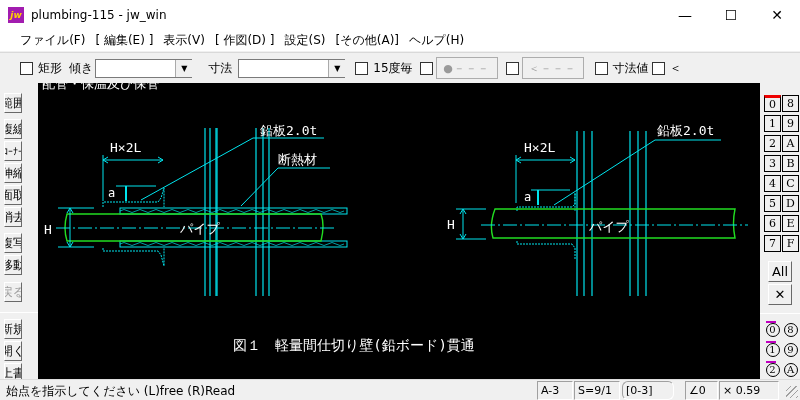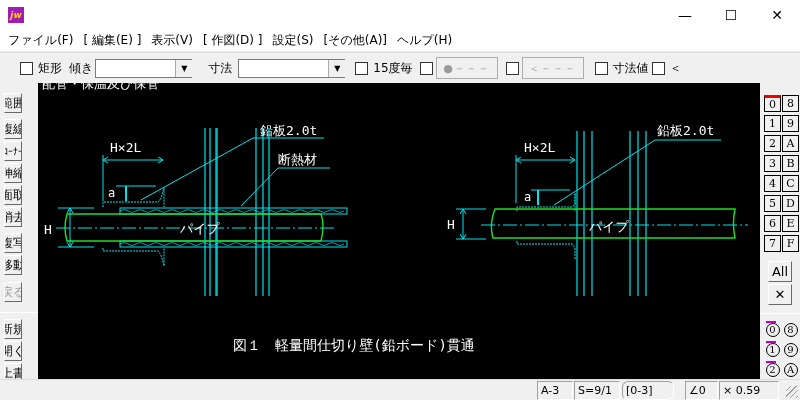--- a/index.html
+++ b/index.html
@@ -4,21 +4,21 @@
 <style>
   * { box-sizing: border-box; margin: 0; padding: 0; }
   html, body { width: 800px; height: 400px; overflow: hidden; background: #f0f0f0; font-family: "DejaVu Sans", "Liberation Sans", sans-serif; font-size: 12px; color: #000; }
   .titlebar { position: absolute; left: 0; top: 0; width: 800px; height: 30px; background: #fff; display: flex; align-items: center; }
   .app-icon { width: 16px; height: 16px; margin-left: 8px; background: #a21caf; color: #ffd400; font-size: 9px; font-weight: bold; font-style: italic; display: flex; align-items: center; justify-content: center; line-height: 1; }
   .title-text { margin-left: 7px; font-size: 12px; }
   .win-controls { position: absolute; right: 0; top: 0; display: flex; height: 30px; }
   .win-btn { width: 46px; height: 30px; display: flex; align-items: center; justify-content: center; font-size: 14px; color: #000; }
   .menubar { position: absolute; left: 0; top: 30px; width: 800px; height: 21px; background: #fff; display: flex; align-items: center; }
   .menu-item { padding: 0 5px; font-size: 12px; white-space: nowrap; }
-  .menu-item:first-child { padding-left: 8px; }
+  .menu-item:first-child { padding-left: 20px; }
   .toolbar { position: absolute; left: 0; top: 52px; width: 800px; height: 31px; background: #f0f0f0; border-top: 1px solid #d9d9d9; display: flex; align-items: center; }
   .chk { display: inline-block; width: 13px; height: 13px; border: 1px solid #333; background: #fff; margin-right: 5px; vertical-align: middle; }
   .tb-group { display: flex; align-items: center; margin-right: 7px; font-size: 12px; white-space: nowrap; }
   .combo { height: 19px; background: #fff; border: 1px solid #7a7a7a; border-right: none; position: relative; display: inline-block; }
   .combo-arrow { position: absolute; right: 0; top: 0; width: 17px; height: 17px; background: #f0f0f0; border-left: 1px solid #aaa; display: flex; align-items: center; justify-content: center; font-size: 8px; }
   .graybtn { height: 22px; border: 1px solid #adadad; background: #f0f0f0; color: #9a9a9a; display: flex; align-items: center; justify-content: center; font-size: 11px; letter-spacing: 1px; }
   .left-panel { position: absolute; left: 0; top: 83px; width: 38px; height: 296px; background: #f0f0f0; }
   .lbtn { position: absolute; left: 4px; width: 18px; height: 20px; border: 1px solid #fff; border-right-color: #696969; border-bottom-color: #696969; background: #f0f0f0; font-size: 12px; display: flex; align-items: center; justify-content: center; white-space: nowrap; overflow: hidden; }
   .lbtn.disabled { color: #a0a0a0; }
   .sep { position: absolute; left: 0; width: 38px; height: 1px; background: #a0a0a0; border-bottom: 1px solid #fff; }
@@ -33,20 +33,21 @@
   .status-msg { position: absolute; left: 6px; top: 3px; font-size: 12px; white-space: nowrap; }
   .sb-cell { position: absolute; top: 1px; height: 19px; border-left: 1px solid #a0a0a0; border-top: 1px solid #a0a0a0; border-right: 1px solid #fff; border-bottom: 1px solid #fff; font-size: 11px; display: flex; align-items: center; padding-left: 3px; white-space: nowrap; }
   .grip { position: absolute; right: 2px; bottom: 2px; width: 12px; height: 12px; background: repeating-linear-gradient(135deg, transparent 0 3px, #a0a0a0 3px 4px); }
   svg text { font-family: "DejaVu Sans Mono", "Liberation Mono", monospace; }
 </style>
 </head>
 <body>
 
 <div class="titlebar">
   <div class="app-icon">jw</div>
+  <div class="title-text">plumbing-115 - jw_win</div>
   <div class="win-controls">
     <div class="win-btn">—</div>
     <div class="win-btn">☐</div>
     <div class="win-btn">✕</div>
   </div>
 </div>
 
 <div class="menubar">
   <div class="menu-item">ファイル(F)</div>
   <div class="menu-item">[ 編集(E) ]</div>
@@ -234,19 +235,20 @@
   <div class="layer2" style="left:4px;top:278px;">
       <span class="mag-bar"></span>
       <span class="circ">2</span>
     </div>
   <div class="layer2" style="left:22px;top:278px;">
       <span class="circ">A</span>
     </div>
 </div>
 
 <div class="statusbar">
+  <div class="status-msg">始点を指示してください (L)free (R)Read</div>
   <div class="sb-cell" style="left:537px;width:36px;">A-3</div>
   <div class="sb-cell" style="left:574px;width:46px;">S=9/1</div>
   <div class="sb-cell" style="left:622px;width:52px;border-radius:6px;">[0-3]</div>
   <div class="sb-cell" style="left:685px;width:33px;">∠0</div>
   <div class="sb-cell" style="left:719px;width:60px;">× 0.59</div>
   <div class="grip"></div>
 </div>
 
 </body></html>

